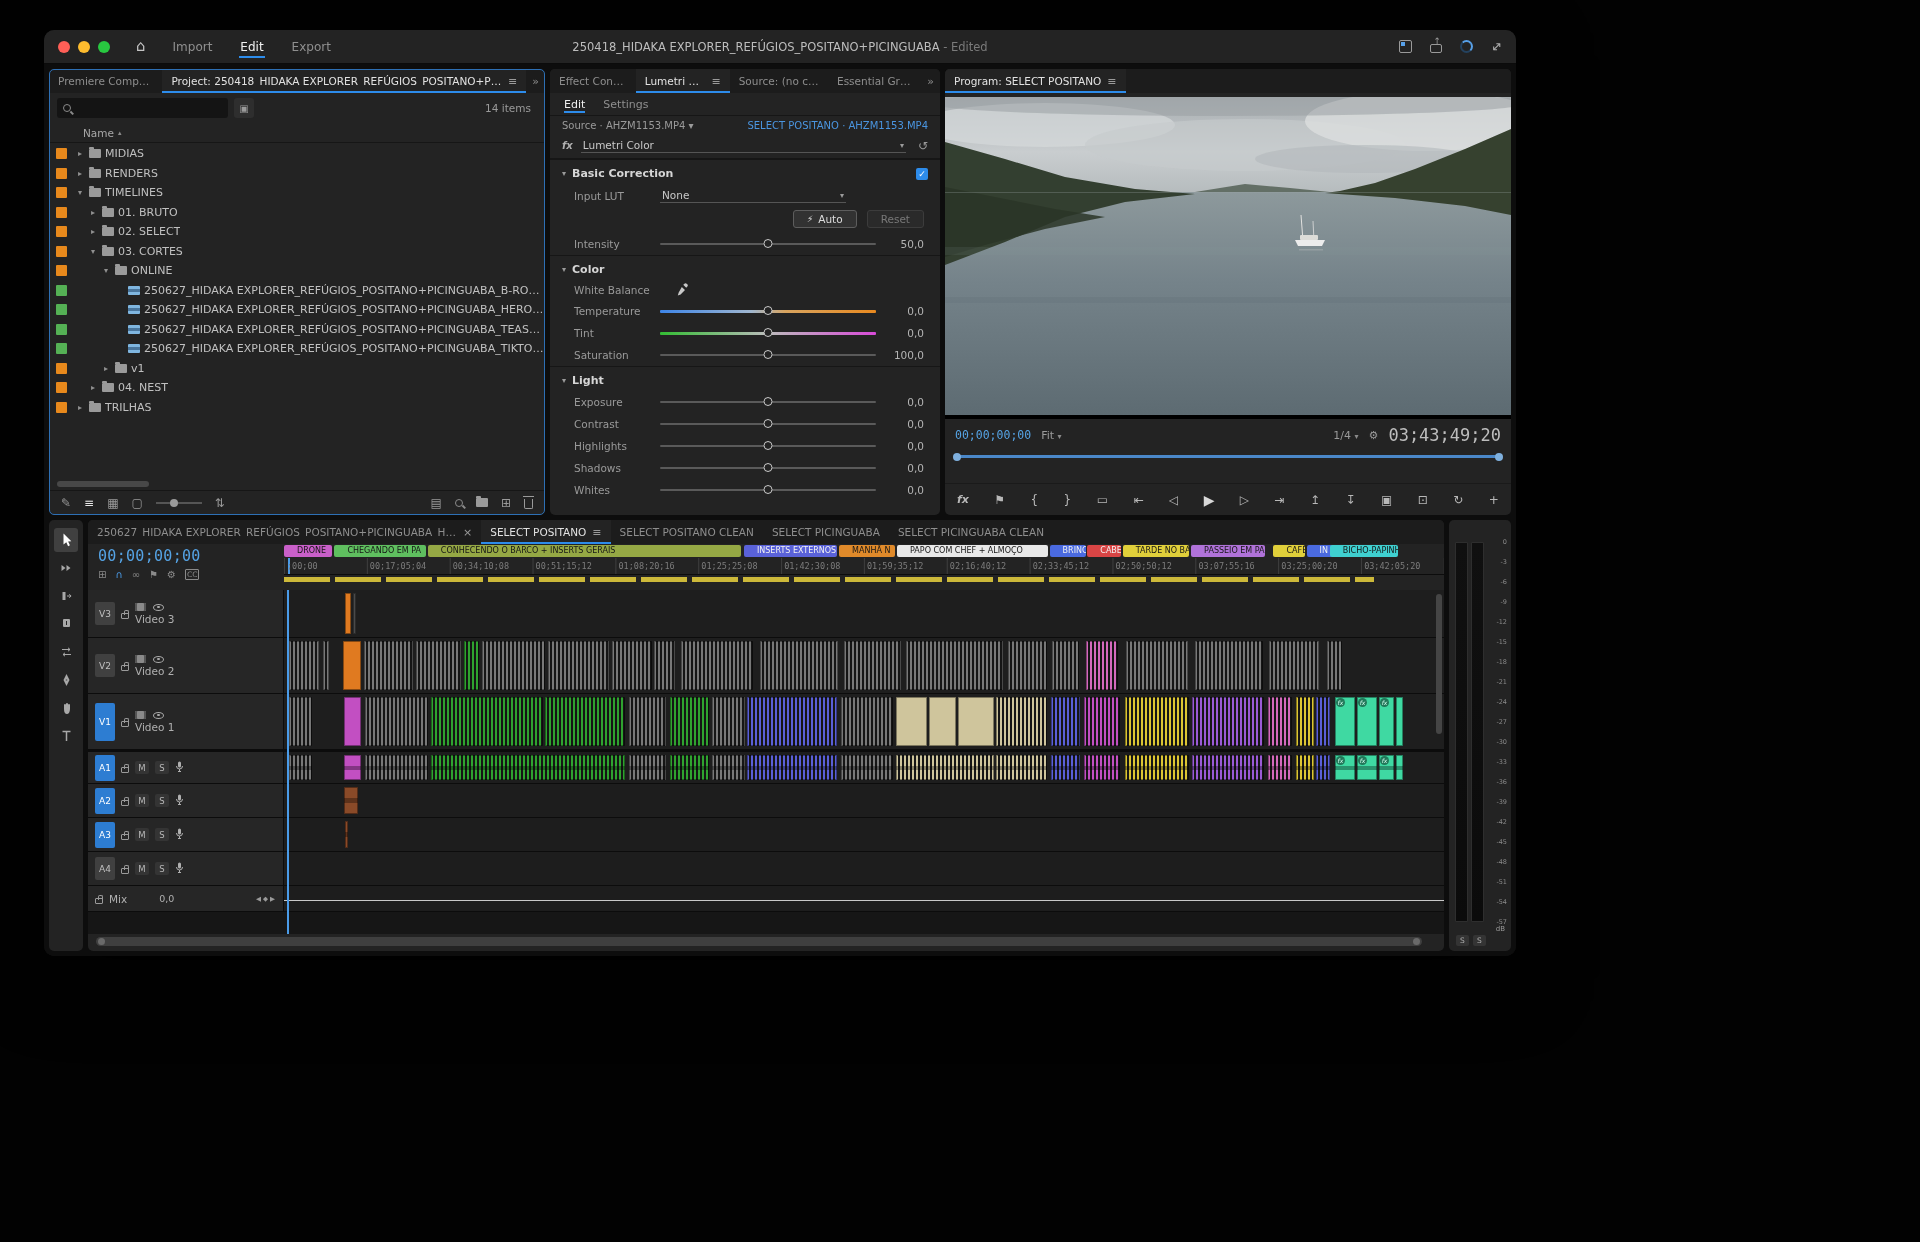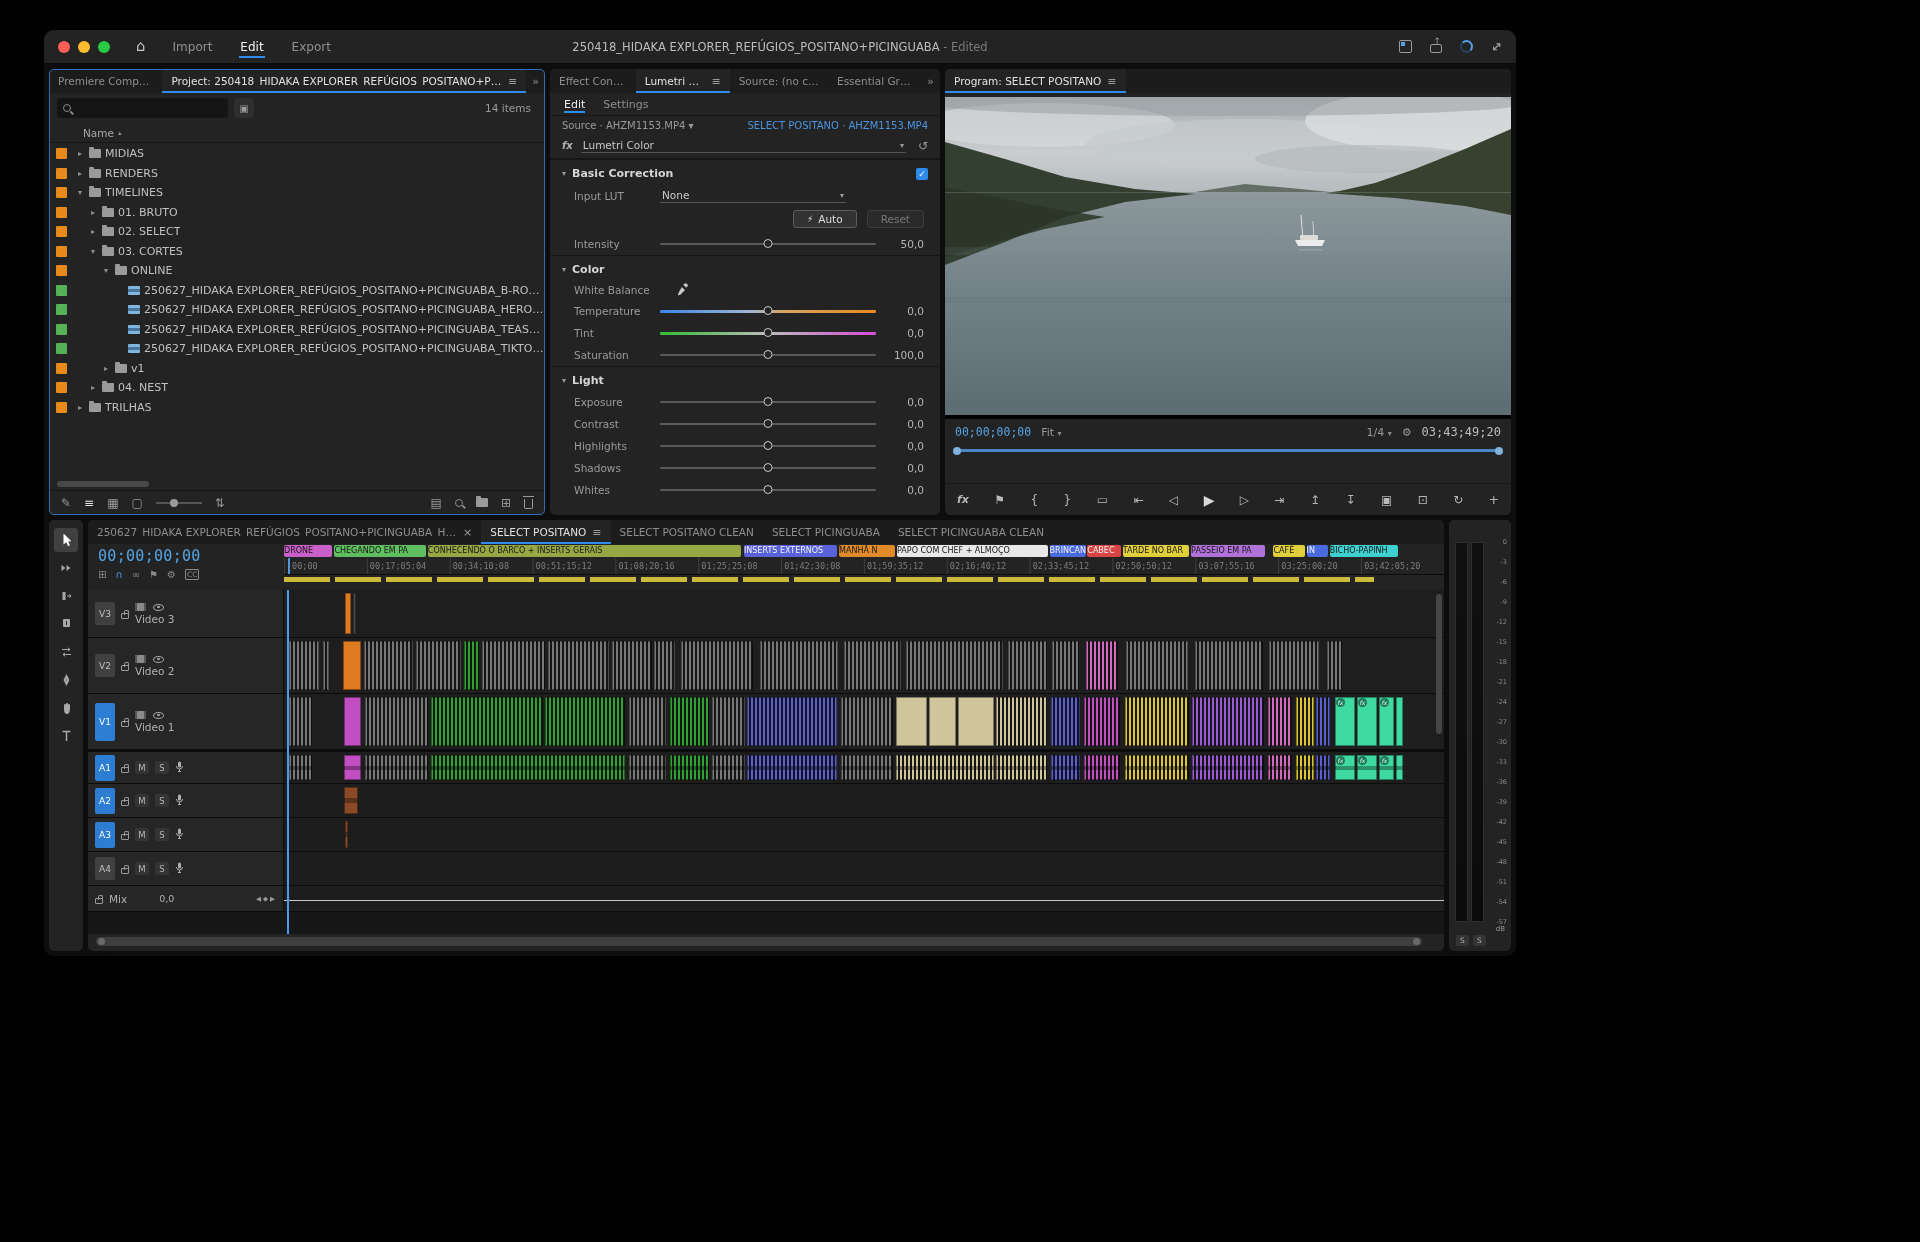--- a/index.html
+++ b/index.html
@@ -110,21 +110,21 @@
   .sl.temp .tr{height:3px;top:4.5px;background:linear-gradient(90deg,#3d85e8,#9fb6cf 42%,#d8a45f 58%,#e8891f);}
   .sl.tint .tr{height:3px;top:4.5px;background:linear-gradient(90deg,#33bd33,#bcbcbc 50%,#d84ad8);}
   .sl .hd{position:absolute;top:1px;width:9px;height:9px;border:1.5px solid #c9c9c9;border-radius:50%;background:#232323;transform:translateX(-50%);}
   .val{width:38px;flex:0 0 38px;text-align:right;font-size:10.5px;color:#b4b4b4;}
   .wbrow{display:flex;align-items:center;gap:26px;padding:2px 16px 2px 24px;height:20px;}
 
   
   .vidwrap{margin-top:4px;background:#000;flex:0 0 318px;}
   .pcb{display:flex;align-items:center;gap:10px;padding:6px 10px 0;font-size:11px;color:#9a9a9a;}
   .pcb .ptc{color:#55a3e4;font-size:11.5px;}
-  .pcb .dur{color:#bdbdbd;font-size:12px;}
+  .pcb .dur{color:#bdbdbd;font-size:17px;}
   .pcb .car{font-size:8px;color:#8a8a8a;}
   .pcb .grow{flex:1;}
   .pscroll{height:16px;position:relative;margin:3px 4px 0;}
   .pscroll .line{position:absolute;left:10px;right:10px;top:7px;height:3px;background:#4a87c8;border-radius:2px;}
   .pscroll .dot{position:absolute;top:4.5px;width:8px;height:8px;border-radius:50%;background:#7fb0de;}
   .pscroll .dot.r{right:4px;} .pscroll .dot.l{left:4px;}
   .transport{margin-top:auto;height:32px;display:flex;align-items:center;padding:0 12px;justify-content:space-between;
     color:#b8b8b8;font-size:12px;border-top:1px solid #1a1a1a;}
   .transport .tbtn{line-height:1;}
   .transport .play{font-size:14px;color:#d8d8d8;}
@@ -139,21 +139,21 @@
 
   
   .tl-head{display:grid;grid-template-columns:196px 1fr;height:46px;flex:0 0 46px;background:#232323;}
   .tl-hl{padding:3px 0 0 10px;overflow:hidden;}
   .bigtc{color:#55a3e4;font-size:15px;letter-spacing:.3px;}
   .hicons{display:flex;gap:9px;margin-top:4px;color:#8a8a8a;font-size:10px;align-items:center;}
   .hicons .hi.active{color:#4a9be8;}
   .hicons .cc{font-size:7.5px;border:1px solid #8a8a8a;border-radius:1px;padding:0 1px;}
   .tl-hr{position:relative;overflow:hidden;}
   .mkbar{position:relative;height:14px;}
-  .mk{position:absolute;top:1px;height:12px;line-height:12px;font-size:8px;padding:0 0;border-radius:2px;
+  .mk{position:absolute;top:1px;height:12px;line-height:12px;font-size:8px;padding:0 13px;border-radius:2px;
     overflow:hidden;white-space:nowrap;}
   .ruler{position:relative;height:17px;border-bottom:1px solid #0c0c0c;
     background-image:linear-gradient(90deg,#3e3e3e 1px,transparent 1px);background-size:7.1428% 100%;}
   .rl{position:absolute;top:3px;font-size:8.5px;color:#7c7c7c;white-space:nowrap;padding-left:3px;}
   .ticks{height:5px;margin-top:2px;width:94%;
     background:repeating-linear-gradient(90deg,#cdb93a 0 46px,rgba(0,0,0,0) 46px 51px);}
   .rph{position:absolute;left:0.35%;top:0;bottom:0;width:2px;background:#4a9be8;}
   .tracks{flex:1;position:relative;background:#181818;display:flex;flex-direction:column;min-height:0;overflow:hidden;}
   .track{display:grid;grid-template-columns:196px 1fr;border-bottom:1px solid #0c0c0c;flex:0 0 auto;}
   .track.split{border-top:2px solid #0c0c0c;}

